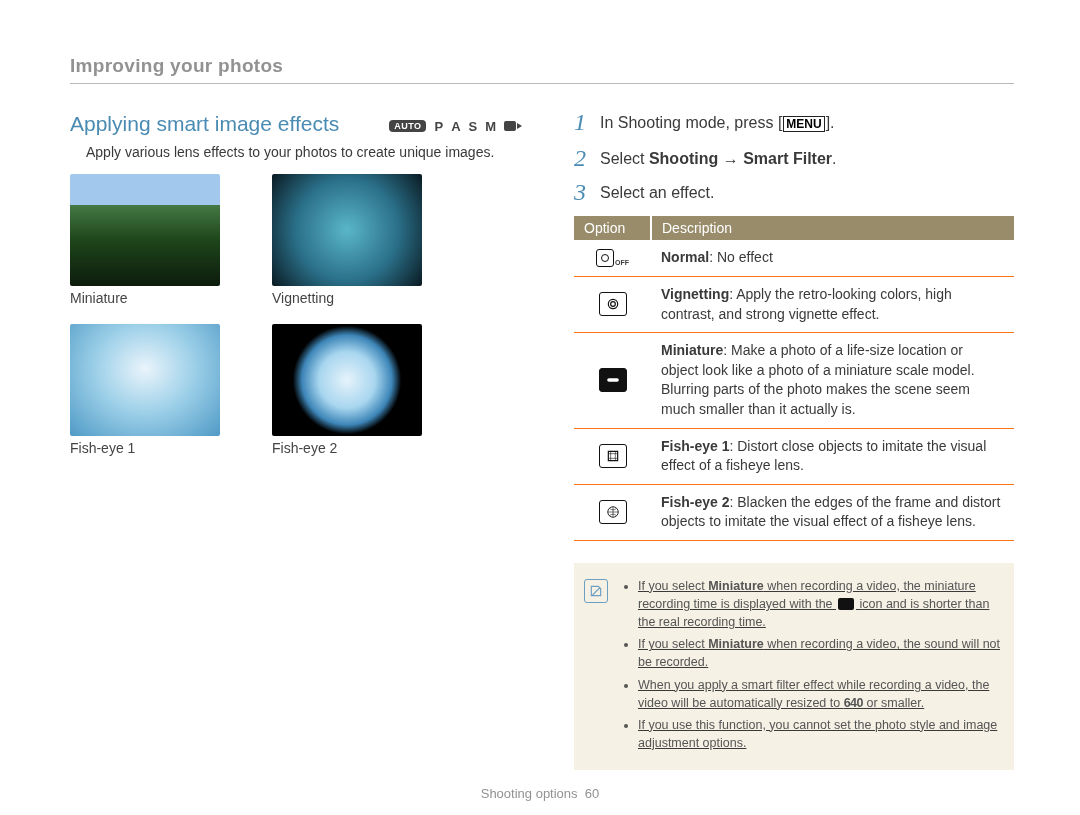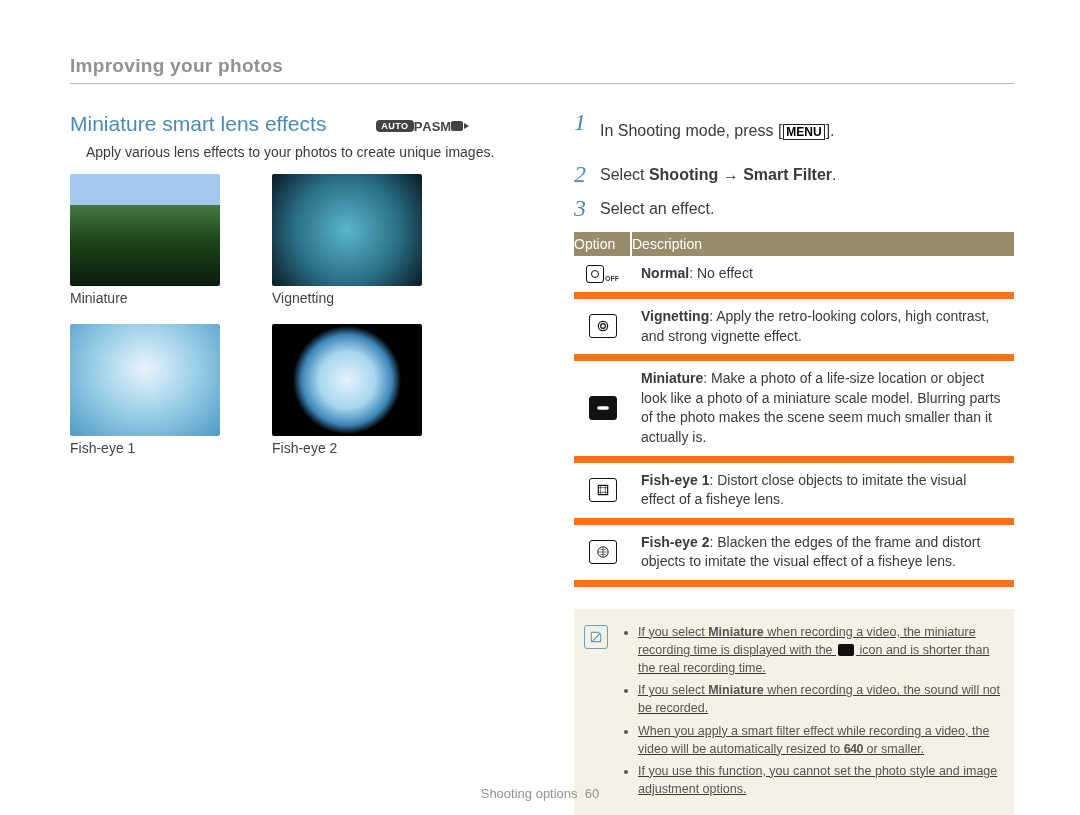--- a/index.html
+++ b/index.html
@@ -41,21 +41,21 @@
   .left{width:460px;}
   .right{flex:1;}
   .title{
     color:var(--accent);
     font-size:21px;
     font-weight:400;
     display:inline;
   }
   .modes{
     display:inline-flex;
-    gap:0;
+    gap:8px;
     margin-left:10px;
     vertical-align:2px;
     color:#444;
     font-size:13px;
     font-weight:600;
     align-items:center;
     padding-left:36px;
   }
   .mode-auto{
     background:#444;color:#fff;
@@ -101,32 +101,32 @@
 
   .steps{list-style:none;padding:0;margin:0;}
   .steps li{display:flex;align-items:flex-start;margin-bottom:12px;font-size:16px;}
   .stepnum{
     font-style:italic;color:var(--accent);font-size:24px;font-family:Georgia,serif;
     width:26px;flex-shrink:0;line-height:1;text-align:left;margin-top:-2px;
   }
   .steptxt{line-height:1.35;}
   .menu-chip{
     display:inline-block;
-    border:1.5px solid #222;font-weight:700;font-size:12px;padding:0 2px;margin:12px 1px;
+    border:1.5px solid #222;font-weight:700;font-size:12px;padding:0 2px;margin:4px 1px;
     background:#fff;color:#000;line-height:1.2;
   }
 
   .tbl{border-collapse:collapse;width:100%;margin-top:6px;}
   .tbl th{
     background:var(--olive);color:#fff;font-weight:400;text-align:left;
-    padding:4px 0;font-size:14px;
+    padding:4px 10px;font-size:14px;
   }
   .tbl th:first-child{width:56px;border-right:2px solid #fff;}
   .tbl td{
-    border-bottom:7px solid #f97316;padding:8px 10px;font-size:14px;line-height:1.4;vertical-align:top;
+    border-bottom:1px solid #f97316;padding:8px 10px;font-size:14px;line-height:1.4;vertical-align:top;
   }
   .tbl td.iconcell{
     width:56px;text-align:center;vertical-align:middle;padding-left:0;padding-right:0;
   }
   .opt-icon{
     display:inline-flex;align-items:center;justify-content:center;
     width:26px;height:22px;border:1.5px solid #111;border-radius:3px;color:#111;
     background:#fff;
   }
   .opt-icon.filled{background:#111;color:#fff;}
@@ -160,21 +160,21 @@
 </head>
 <body>
 
 <div class="page">
   <div class="breadcrumb">Improving your photos</div>
   <hr class="rule">
 
   <div class="cols">
 
     <div class="left">
-      <span class="title">Miniature smart lens effects</span>
+      <span class="title">Applying smart image effects</span>
       <span class="modes">
         <span class="mode-auto">AUTO</span>
         <span>P</span>
         <span>A</span>
         <span>S</span>
         <span>M</span>
         <span class="mode-vid"></span>
       </span>
       <div class="intro">Apply various lens effects to your photos to create unique images.</div>
 

